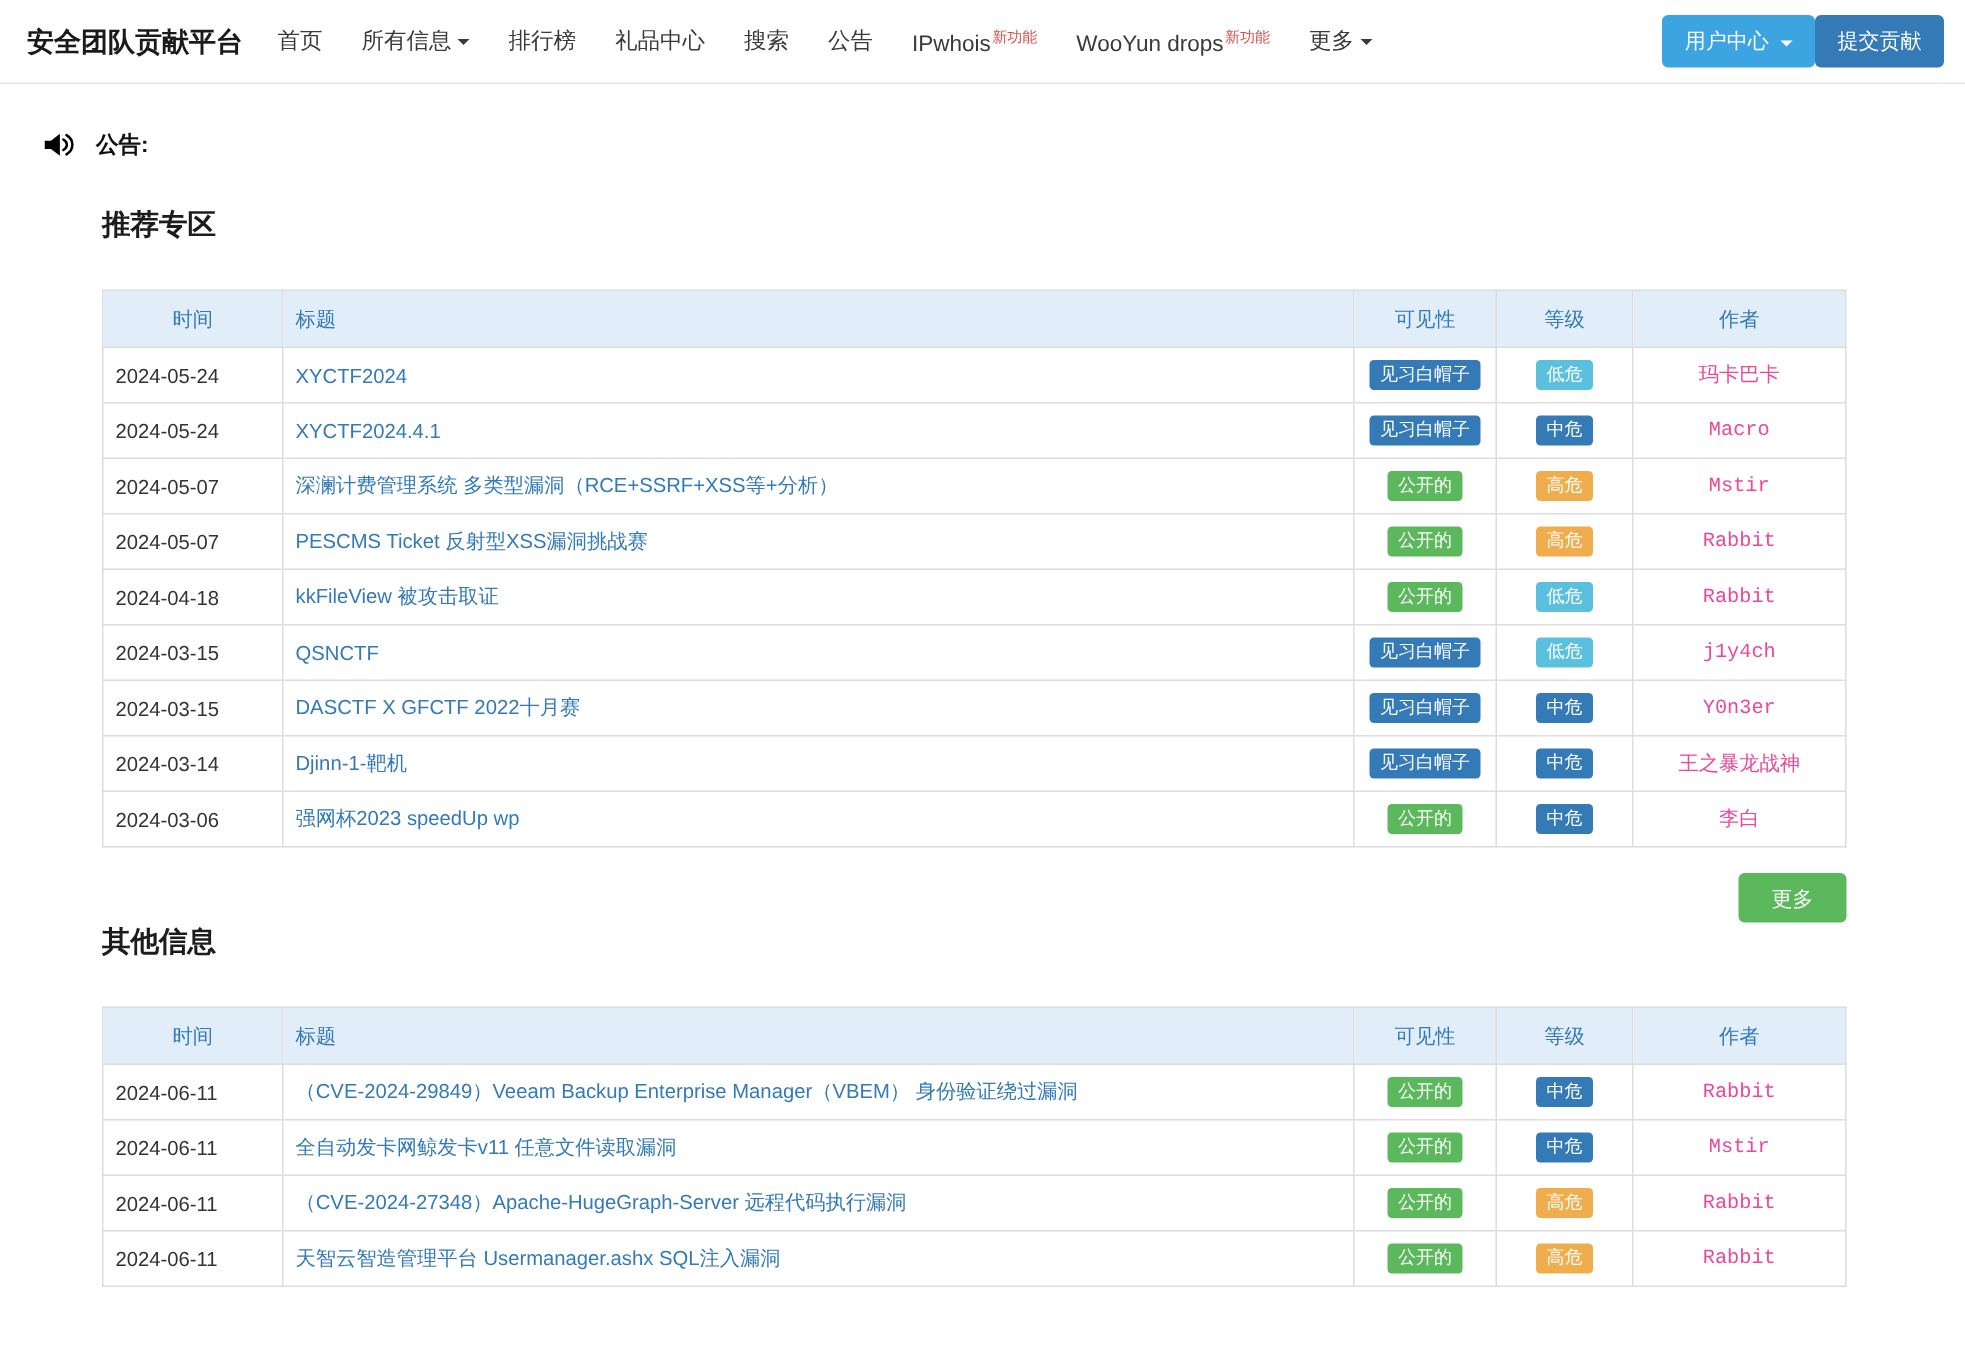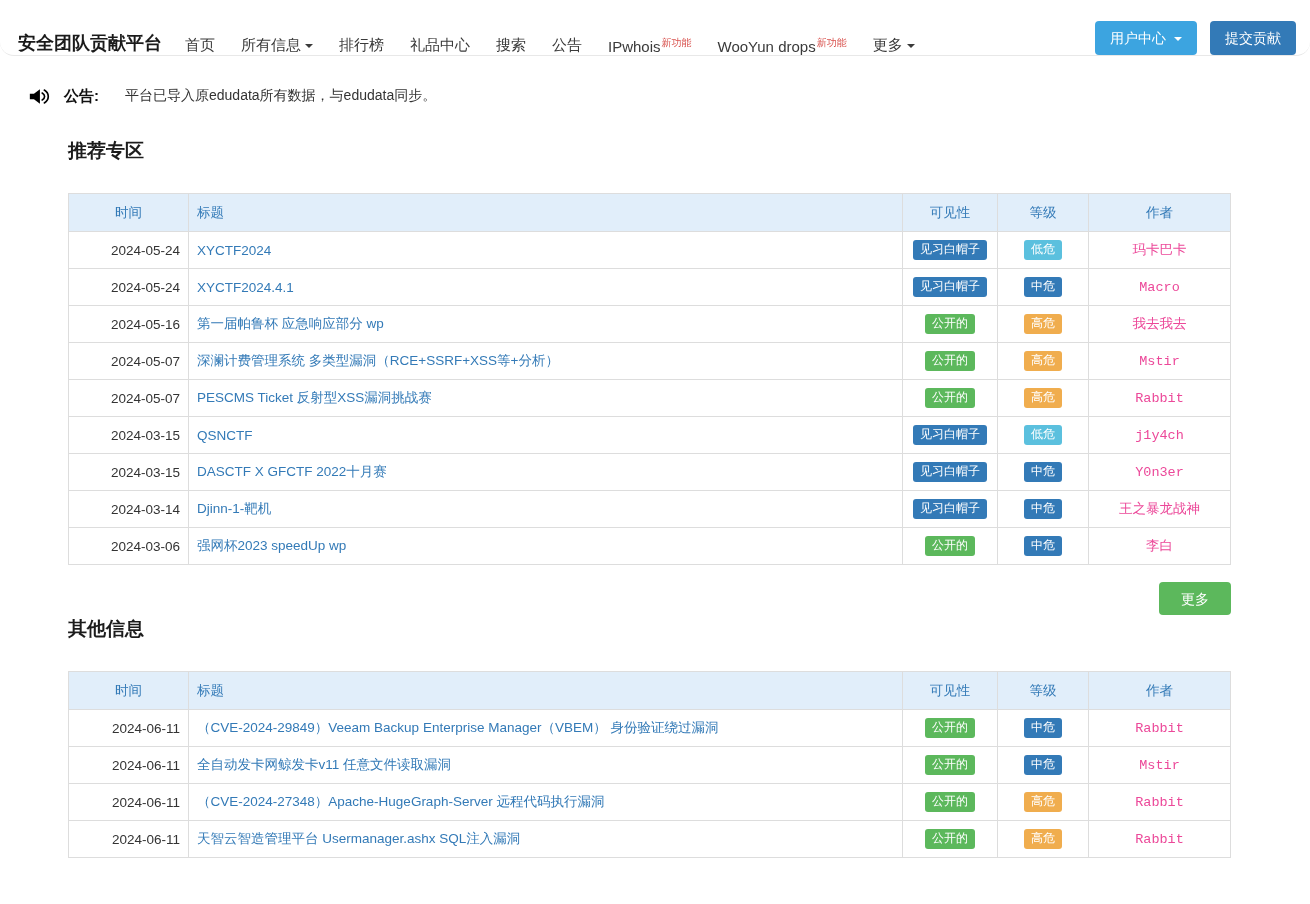--- a/index.html
+++ b/index.html
@@ -4,35 +4,34 @@
 <style>
   * { box-sizing: border-box; }
   html,body { margin:0; padding:0; }
   body {
     width:1310px; height:904px; overflow:hidden;
     background:#fff; color:#333;
     font-family:"Liberation Sans","DejaVu Sans",sans-serif;
   }
   
   .navbar {
-    display:flex; align-items:flex-end;
+    display:flex; align-items:center;
     height:56px; padding:0 14px 0 18px;
     border-bottom:1px solid #e8e8e8;
     background:#fff;
-    border-radius:14px;
   }
   .brand { font-size:18px; font-weight:bold; color:#1a1a1a; margin-right:10px; cursor:pointer; white-space:nowrap; }
   .nav { display:flex; align-items:center; list-style:none; margin:0; padding:0; flex:1 1 auto; }
   .nav li { font-size:15px; color:#3a3a3a; padding:0 13px; cursor:pointer; white-space:nowrap; }
   .nav li .sup { color:#d9534f; font-size:10px; vertical-align:super; margin-left:1px;margin-top:20px; }
   .caret {
     display:inline-block; width:0; height:0; margin-left:4px; vertical-align:middle;
     border-left:4px solid transparent; border-right:4px solid transparent; border-top:4px solid currentColor;
   }
-  .nav-buttons { display:flex; gap:13px; margin-left:auto; }
+  .nav-buttons { display:flex; margin-left:auto; }
   .btn {
     border:none; border-radius:4px; color:#fff; font-size:14px;
     padding:8px 15px; cursor:pointer; font-family:inherit; line-height:1.3; white-space:nowrap;
   }
   .btn-user { background:#3ca4e0; }
   .btn-submit { background:#337ab7; }
   .btn-more { background:#5cb85c; padding:8px 22px; }
   
   .announcement { display:flex; align-items:center; margin:27px 0 0 28px; height:26px; }
   .announcement .spk { display:flex; align-items:center; margin-right:14px; }
@@ -41,21 +40,21 @@
   
   .content { width:1163px; margin-left:68px; }
   .section-title { font-size:19px; font-weight:700; color:#1c1c1c; margin:30px 0 0 0; line-height:24px; }
   .section-title.first { margin-top:30px; }
   .section-title.second { margin-top:2px; }
   table { border-collapse:collapse; width:100%; table-layout:fixed; margin-top:30px; }
   th, td { border:1px solid #ddd; padding:0 8px; font-size:13.5px; overflow:hidden; white-space:nowrap; text-overflow:ellipsis; }
   td { height:37px; }
   thead th { background:#e1eefa; color:#337ab7; font-weight:400; height:38px; text-align:center; }
   thead th.c-title { text-align:left; }
-  .c-date { text-align:right; color:#333;margin-top:12px; }
+  .c-date { text-align:left; color:#333;margin-top:12px; }
   .c-center { text-align:center;font-family:Liberation Mono, monospace; }
   td.c-title a { color:#337ab7; text-decoration:none; }
   a.author { color:#ec4899; text-decoration:none; }
   .badge {
     display:inline-block; color:#fff; font-size:12px; line-height:1;
     padding:4px 7px; border-radius:3px;
   }
   .badge-primary { background:#337ab7; }
   .badge-success { background:#5cb85c; }
   .badge-info    { background:#5bc0de; }
@@ -89,21 +88,20 @@
 
 <div class="announcement">
   <span class="spk">
     <svg width="22" height="19" viewBox="0 0 24 20">
       <path d="M2 7v6h4.5L13 18V2L6.5 7H2z" fill="#000"></path>
       <path d="M15.5 6.2c1.6 1 2.6 2.3 2.6 3.8s-1 2.8-2.6 3.8" stroke="#000" stroke-width="1.8" fill="none" stroke-linecap="round"></path>
       <path d="M17.8 3c2.7 1.6 4.3 4 4.3 7s-1.6 5.4-4.3 7" stroke="#000" stroke-width="1.8" fill="none" stroke-linecap="round"></path>
     </svg>
   </span>
   <b>公告:</b>
-  <span class="txt">平台已导入原edudata所有数据，与edudata同步。</span>
 </div>
 
 <div class="content">
 
   <h2 class="section-title first">推荐专区</h2>
 
   <table>
     <colgroup>
         <col style="width:120px">
         <col>
@@ -129,38 +127,38 @@
           <td class="c-center"><a href="#" class="author">玛卡巴卡</a></td>
         </tr>
         <tr>
           <td class="c-date">2024-05-24</td>
           <td class="c-title"><a href="#">XYCTF2024.4.1</a></td>
           <td class="c-center"><span class="badge badge-primary">见习白帽子</span></td>
           <td class="c-center"><span class="badge badge-primary">中危</span></td>
           <td class="c-center"><a href="#" class="author">Macro</a></td>
         </tr>
         <tr>
-          <td class="c-date">2024-05-16</td>
-          <td class="c-title"><a href="#">第一届帕鲁杯 应急响应部分 wp</a></td>
-          <td class="c-center"><span class="badge badge-success">公开的</span></td>
-          <td class="c-center"><span class="badge badge-warning">高危</span></td>
-          <td class="c-center"><a href="#" class="author">我去我去</a></td>
-        </tr>
-        <tr>
           <td class="c-date">2024-05-07</td>
           <td class="c-title"><a href="#">深澜计费管理系统 多类型漏洞（RCE+SSRF+XSS等+分析）</a></td>
           <td class="c-center"><span class="badge badge-success">公开的</span></td>
           <td class="c-center"><span class="badge badge-warning">高危</span></td>
           <td class="c-center"><a href="#" class="author">Mstir</a></td>
         </tr>
         <tr>
           <td class="c-date">2024-05-07</td>
           <td class="c-title"><a href="#">PESCMS Ticket 反射型XSS漏洞挑战赛</a></td>
           <td class="c-center"><span class="badge badge-success">公开的</span></td>
           <td class="c-center"><span class="badge badge-warning">高危</span></td>
+          <td class="c-center"><a href="#" class="author">Rabbit</a></td>
+        </tr>
+        <tr>
+          <td class="c-date">2024-04-18</td>
+          <td class="c-title"><a href="#">kkFileView 被攻击取证</a></td>
+          <td class="c-center"><span class="badge badge-success">公开的</span></td>
+          <td class="c-center"><span class="badge badge-info">低危</span></td>
           <td class="c-center"><a href="#" class="author">Rabbit</a></td>
         </tr>
         <tr>
           <td class="c-date">2024-03-15</td>
           <td class="c-title"><a href="#">QSNCTF</a></td>
           <td class="c-center"><span class="badge badge-primary">见习白帽子</span></td>
           <td class="c-center"><span class="badge badge-info">低危</span></td>
           <td class="c-center"><a href="#" class="author">j1y4ch</a></td>
         </tr>
         <tr>

